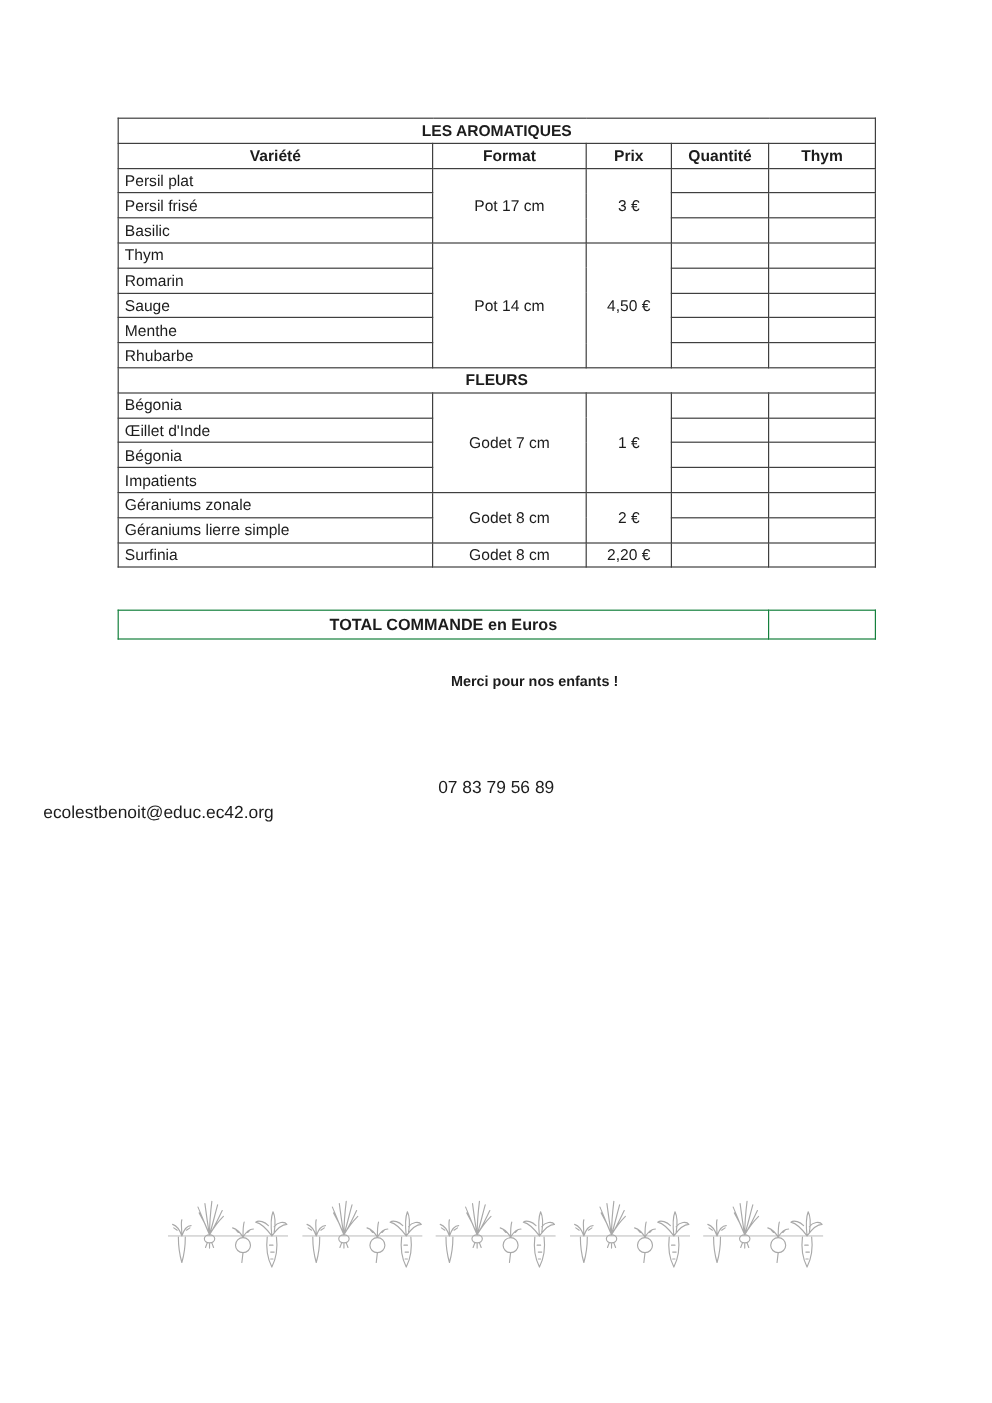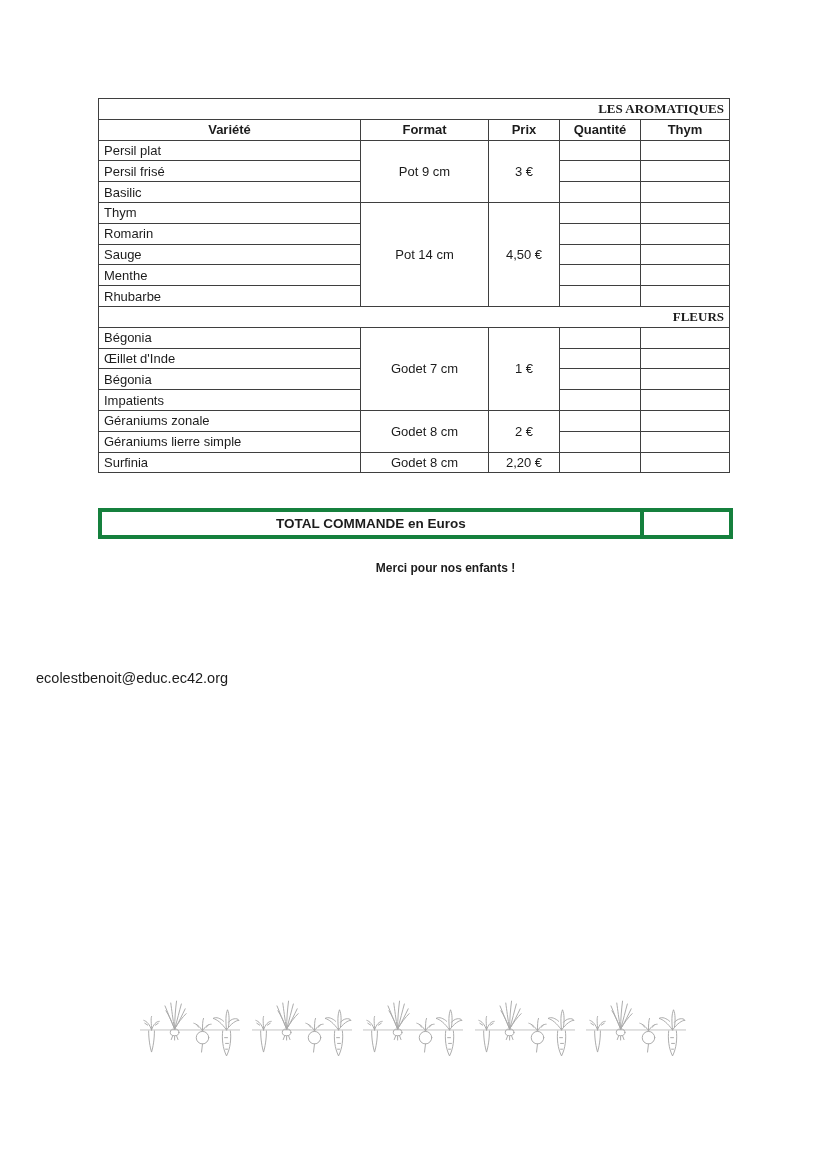--- a/index.html
+++ b/index.html
@@ -22,42 +22,41 @@
   .order-table td {
     border:1px solid #3f3f3f;
     font-size:13px;
     height:19.8px;
     padding:0 5px;
     overflow:hidden;
     white-space:nowrap;
     vertical-align:middle;
   }
   .section-title-cell {
-    text-align:right;
+    text-align:center;
     font-weight:bold;
     font-size:13.5px;
-    font-family:Liberation Serif, serif;
   }
   .col-header-cell {
     text-align:center;
     font-weight:bold;
     font-size:13.5px;
     margin-left:44px;
   }
   .variety-cell  { text-align:left; }
   .merged-cell   { text-align:center; vertical-align:middle; }
 
   
   .total-table {
     position:absolute; left:98px; top:508px;
     border-collapse:collapse; table-layout:fixed;
     width:631px;
   }
   .total-table td {
-    border:4px solid #15803d;
+    border:1px solid #15803d;
     height:20.5px;
     font-size:13.5px;
     vertical-align:middle;
   }
   .total-label-cell { text-align:center; font-weight:bold; }
 
   
   .thanks-line {
     position:absolute; left:0; top:561px; width:100%;
     text-align:center;
@@ -105,21 +104,21 @@
       <tr>
         <td class="col-header-cell">Variété</td>
         <td class="col-header-cell">Format</td>
         <td class="col-header-cell">Prix</td>
         <td class="col-header-cell">Quantité</td>
         <td class="col-header-cell">Thym</td>
       </tr>
 
       <tr>
         <td class="variety-cell">Persil plat</td>
-        <td class="merged-cell" rowspan="3">Pot 9 cm</td>
+        <td class="merged-cell" rowspan="3">Pot 17 cm</td>
         <td class="merged-cell" rowspan="3">3 €</td>
         <td></td>
         <td></td>
       </tr>
       <tr>
         <td class="variety-cell">Persil frisé</td>
         <td></td>
         <td></td>
       </tr>
       <tr>
@@ -213,20 +212,21 @@
       </colgroup>
     <tbody>
       <tr>
         <td class="total-label-cell">TOTAL COMMANDE en Euros</td>
         <td></td>
       </tr>
     </tbody>
   </table>
 
   <div class="thanks-line">Merci pour nos enfants !</div>
+  <div class="contact-phone">07 83 79 56 89</div>
   <div class="contact-email">ecolestbenoit@educ.ec42.org</div>
 
   <div class="veg-row">
 <svg width="100" height="64" viewBox="0 0 104 66">
   <g fill="none" stroke="#a9a9a9" stroke-width="1" stroke-linecap="round" stroke-linejoin="round">
     <line x1="0" y1="34" x2="104" y2="34" stroke-width="0.7"></line>
 
     <path d="M9,35 C9,44 10.5,52 12,57 C13.5,52 15,44 15,35"></path>
     <path d="M12,34 C10,28 7,25 4,24 M12,34 C12,27 11,23 12,20 M12,34 C14,28 17,25 20,25 M8,29 l-3,-2 M16,29 l3,-2"></path>
 

